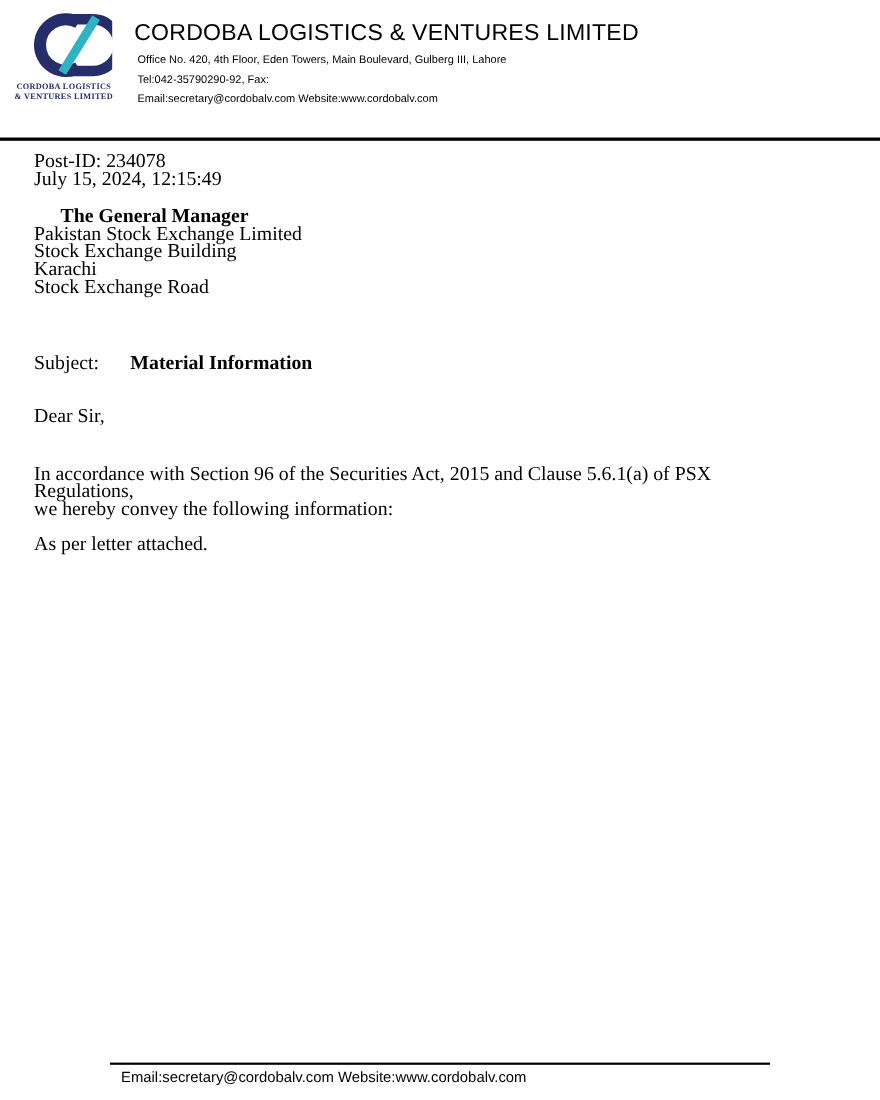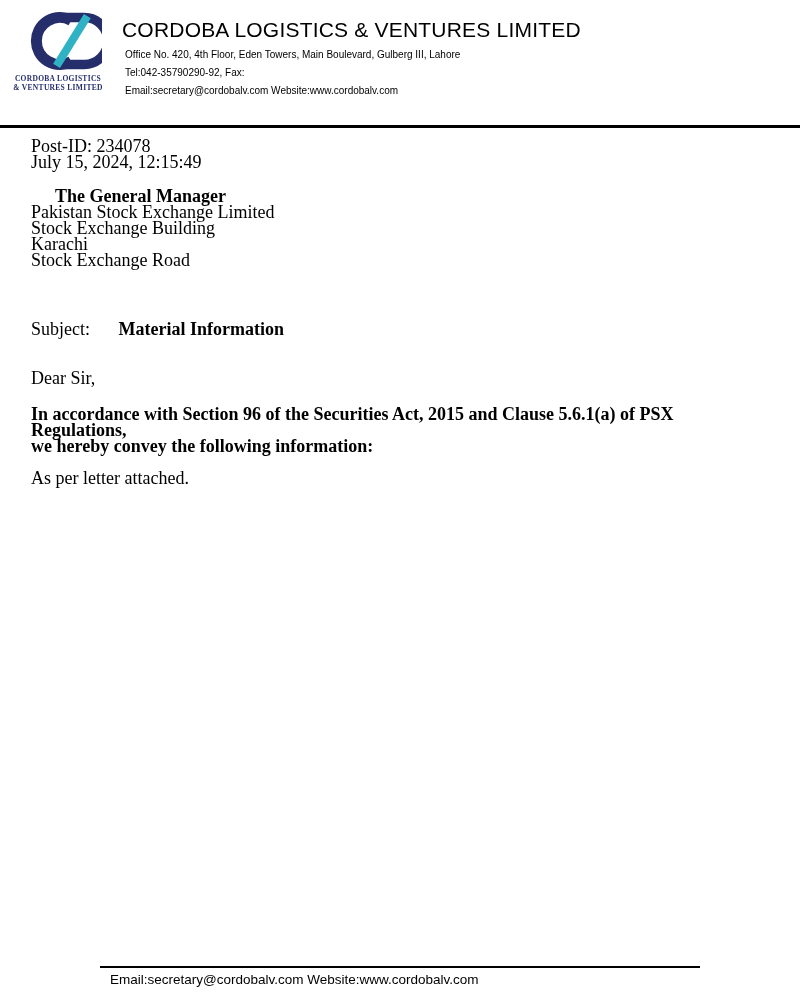--- a/index.html
+++ b/index.html
@@ -78,23 +78,22 @@
     font-size: 18px;
     line-height: 16px;
   }
   .meta-line { line-height: 16px; }
   .recipient { margin-top: 18px; }
   .recipient div { line-height: 16px; }
   .bold { font-weight: bold; margin-left: 24px; }
   .subject-line { margin-top: 53px; }
   .salutation { margin-top: 33px; }
   .para1 {
-    margin-top: 20px;
+    margin-top: 36px;
     white-space: pre-line;
-    font-weight: bold;
   }
   .para2 { margin-top: 16px; }
   .closing { margin-top: 48px; }
 
   
   .footer-rule {
     position: absolute;
     top: 966px;
     left: 100px;
     width: 600px;

